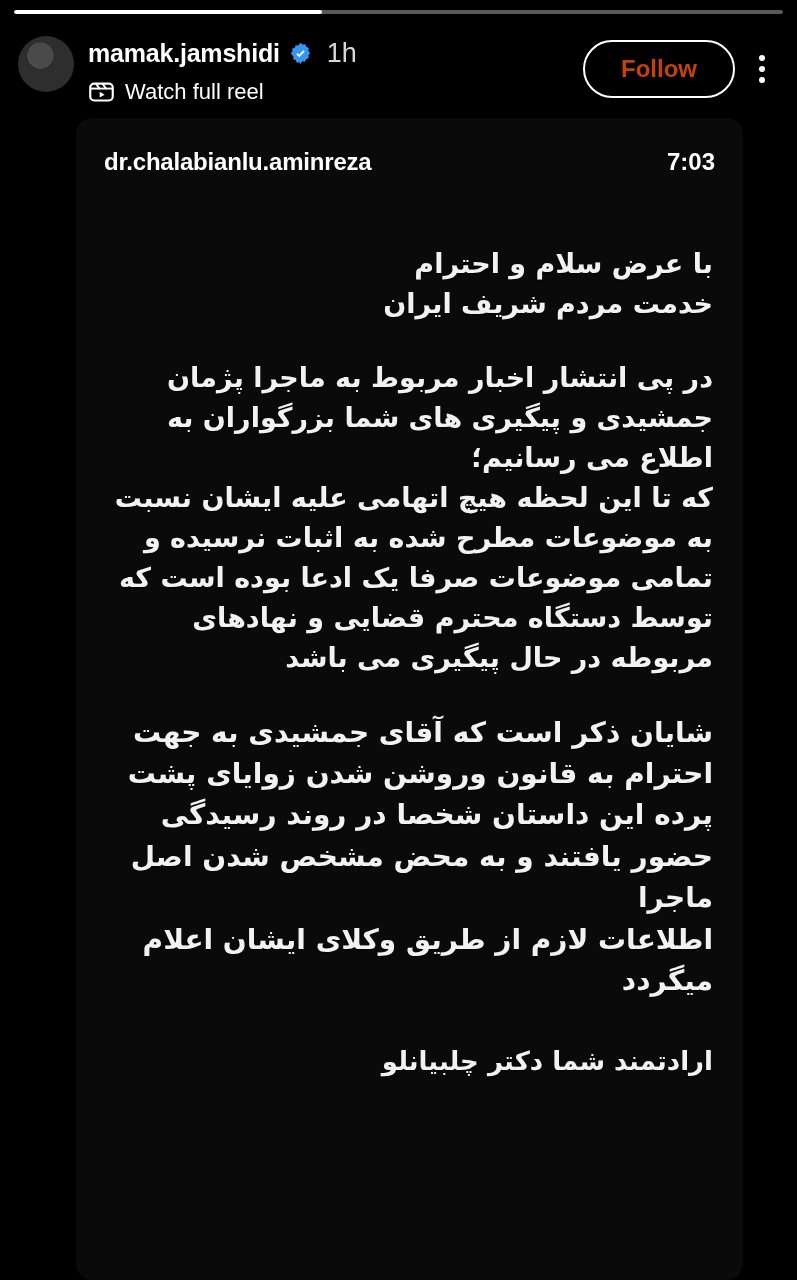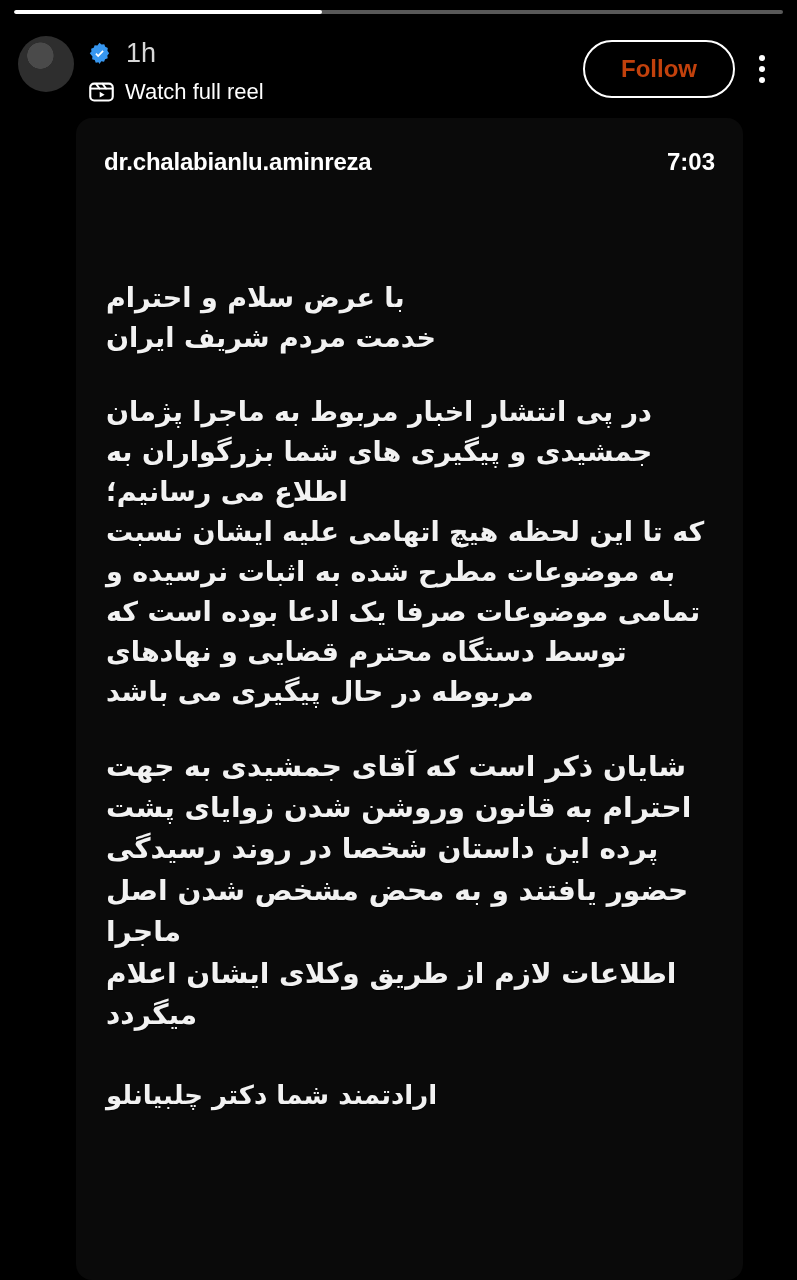--- a/index.html
+++ b/index.html
@@ -171,24 +171,24 @@
     color: #ffffff;
     letter-spacing: -0.2px;
   }
   .card-time {
     font-size: 24px;
     font-weight: bold;
     color: #ffffff;
   }
 
   .card-body {
-    margin-top: 102px;
+    margin-top: 68px;
     padding: 0 30px;
     direction: rtl;
-    text-align: left;
+    text-align: right;
   }
   .para {
     font-family: "DejaVu Sans", sans-serif;
     color: #f2f2f2;
     font-weight: bold;
     font-size: 27px;
     line-height: 1.48;
     margin: 0 0 34px 0;
     white-space: pre-line;
     text-shadow: 0 1px 1px rgba(0,0,0,0.6);
@@ -208,20 +208,21 @@
 
   <div class="progress-track">
     <div class="progress-fill" style="width:40%"></div>
   </div>
 
   <div class="header">
     <div class="avatar"></div>
 
     <div class="header-mid">
       <div class="name-row">
+        <span class="username">mamak.jamshidi</span>
         <span class="verified">
           <svg viewBox="0 0 24 24" width="23" height="23" aria-hidden="true">
             <path fill="#3797f0" d="M12 1.5l2.35 2.05 3.1-.36 1.1 2.93 2.9 1.18-.4 3.1L23 13.5l-2.05 2.35.36 3.1-2.93 1.1-1.18 2.9-3.1-.4L12 25.5l-1.1-1.85-3.1.4-1.18-2.9-2.93-1.1.36-3.1L1 13.5l1.95-2.1-.4-3.1 2.9-1.18 1.1-2.93 3.1.36z" transform="scale(0.92) translate(1,-0.6)"></path>
             <path fill="#ffffff" d="M10.6 15.8l-3-3 1.3-1.3 1.7 1.7 4.5-4.5 1.3 1.3z"></path>
           </svg>
         </span>
         <span class="timestamp">1h</span>
       </div>
 
       <div class="reel-row">

